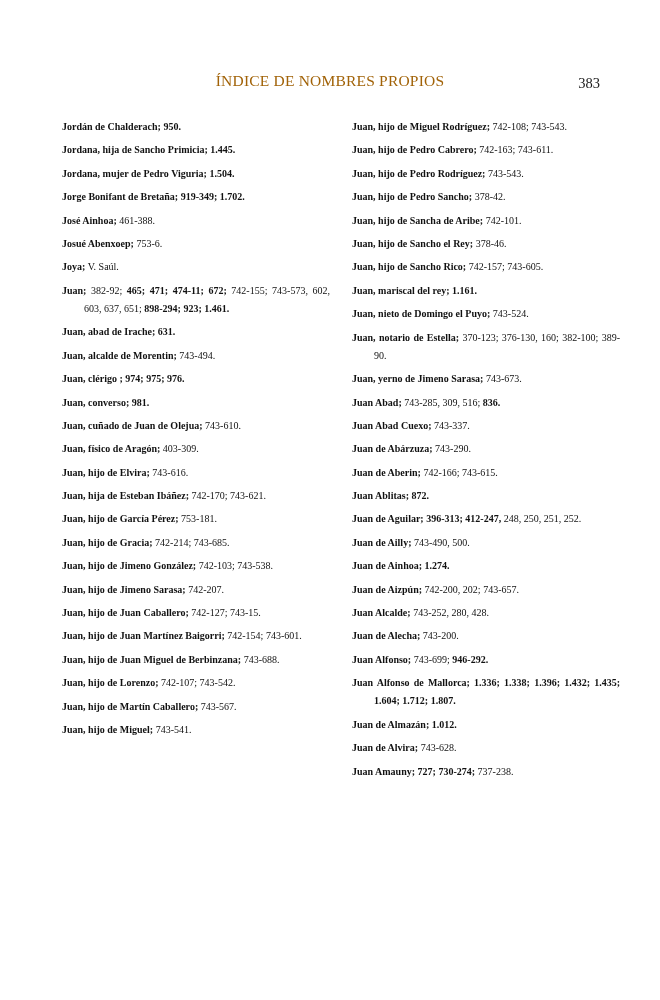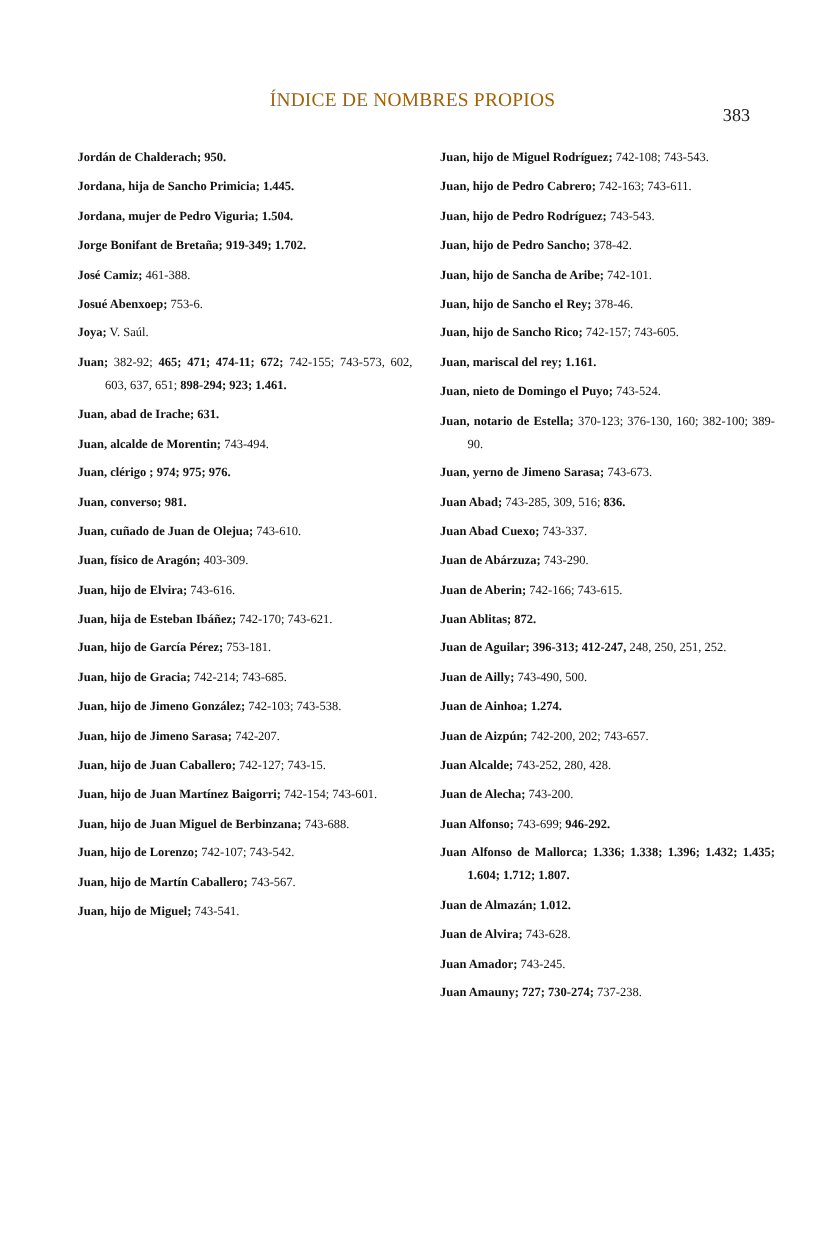--- a/index.html
+++ b/index.html
@@ -1,21 +1,21 @@
 <!DOCTYPE html>
 <html><head>
 <meta charset="utf-8">
 <style>
   html, body { margin: 0; padding: 0; background: #ffffff; }
   body { width: 660px; height: 1000px; position: relative; overflow: hidden;
          font-family: "Liberation Serif", "DejaVu Serif", serif; color: #111; }
   .running-head { position: absolute; top: 72px; left: 0; width: 660px; height: 20px; }
   .head-title { position: absolute; left: 0; width: 660px; text-align: center; font-size: 15.5px;
                 letter-spacing: 0.2px; top: 0; color: #a16207; }
-  .page-num { position: absolute; right: 60px; top: 13px; font-size: 14.5px; color: #1a1a1a; }
+  .page-num { position: absolute; right: 60px; top: 3px; font-size: 14.5px; color: #1a1a1a; }
   .col { position: absolute; top: 118px; width: 268px; font-size: 10px; line-height: 18.2px; }
   .col-left { left: 62px; }
   .col-right { left: 352px; }
   .entry { padding-left: 22px; text-indent: -22px; margin-bottom: 5.2px; text-align: justify; }
   .nm { font-weight: bold; }
   .b { font-weight: bold; }
   .r { font-weight: normal; }
 </style>
 </head>
 <body>
@@ -23,21 +23,21 @@
 <div class="running-head">
   <div class="head-title">ÍNDICE DE NOMBRES PROPIOS</div>
   <div class="page-num">383</div>
 </div>
 
 <div class="col col-left">
     <div class="entry"><span class="nm">Jordán de Chalderach;</span><span class="b"> 950.</span></div>
     <div class="entry"><span class="nm">Jordana, hija de Sancho Primicia;</span><span class="b"> 1.445.</span></div>
     <div class="entry"><span class="nm">Jordana, mujer de Pedro Viguria;</span><span class="b"> 1.504.</span></div>
     <div class="entry"><span class="nm">Jorge Bonifant de Bretaña;</span><span class="b"> 919-349; 1.702.</span></div>
-    <div class="entry"><span class="nm">José Camiz;</span><span class="r"> 461-388.</span></div>
+    <div class="entry"><span class="nm">José Ainhoa;</span><span class="r"> 461-388.</span></div>
     <div class="entry"><span class="nm">Josué Abenxoep;</span><span class="r"> 753-6.</span></div>
     <div class="entry"><span class="nm">Joya;</span><span class="r"> V. Saúl.</span></div>
     <div class="entry"><span class="nm">Juan;</span><span class="r"> 382-92; </span><span class="b">465; 471; 474-11; 672;</span><span class="r"> 742-155; 743-573, 602, 603, 637, 651; </span><span class="b">898-294; 923; 1.461.</span></div>
     <div class="entry"><span class="nm">Juan, abad de Irache;</span><span class="b"> 631.</span></div>
     <div class="entry"><span class="nm">Juan, alcalde de Morentin;</span><span class="r"> 743-494.</span></div>
     <div class="entry"><span class="nm">Juan, clérigo ;</span><span class="b"> 974; 975; 976.</span></div>
     <div class="entry"><span class="nm">Juan, converso;</span><span class="b"> 981.</span></div>
     <div class="entry"><span class="nm">Juan, cuñado de Juan de Olejua;</span><span class="r"> 743-610.</span></div>
     <div class="entry"><span class="nm">Juan, físico de Aragón;</span><span class="r"> 403-309.</span></div>
     <div class="entry"><span class="nm">Juan, hijo de Elvira;</span><span class="r"> 743-616.</span></div>
@@ -73,15 +73,14 @@
     <div class="entry"><span class="nm">Juan de Aguilar;</span><span class="b"> 396-313; 412-247,</span><span class="r"> 248, 250, 251, 252.</span></div>
     <div class="entry"><span class="nm">Juan de Ailly;</span><span class="r"> 743-490, 500.</span></div>
     <div class="entry"><span class="nm">Juan de Ainhoa;</span><span class="b"> 1.274.</span></div>
     <div class="entry"><span class="nm">Juan de Aizpún;</span><span class="r"> 742-200, 202; 743-657.</span></div>
     <div class="entry"><span class="nm">Juan Alcalde;</span><span class="r"> 743-252, 280, 428.</span></div>
     <div class="entry"><span class="nm">Juan de Alecha;</span><span class="r"> 743-200.</span></div>
     <div class="entry"><span class="nm">Juan Alfonso;</span><span class="r"> 743-699; </span><span class="b">946-292.</span></div>
     <div class="entry"><span class="nm">Juan Alfonso de Mallorca;</span><span class="b"> 1.336; 1.338; 1.396; 1.432; 1.435; 1.604; 1.712; 1.807.</span></div>
     <div class="entry"><span class="nm">Juan de Almazán;</span><span class="b"> 1.012.</span></div>
     <div class="entry"><span class="nm">Juan de Alvira;</span><span class="r"> 743-628.</span></div>
-    <div class="entry"><span class="nm">Juan Amador;</span><span class="r"> 743-245.</span></div>
     <div class="entry"><span class="nm">Juan Amauny;</span><span class="b"> 727; 730-274;</span><span class="r"> 737-238.</span></div>
   </div>
 
 </body></html>

